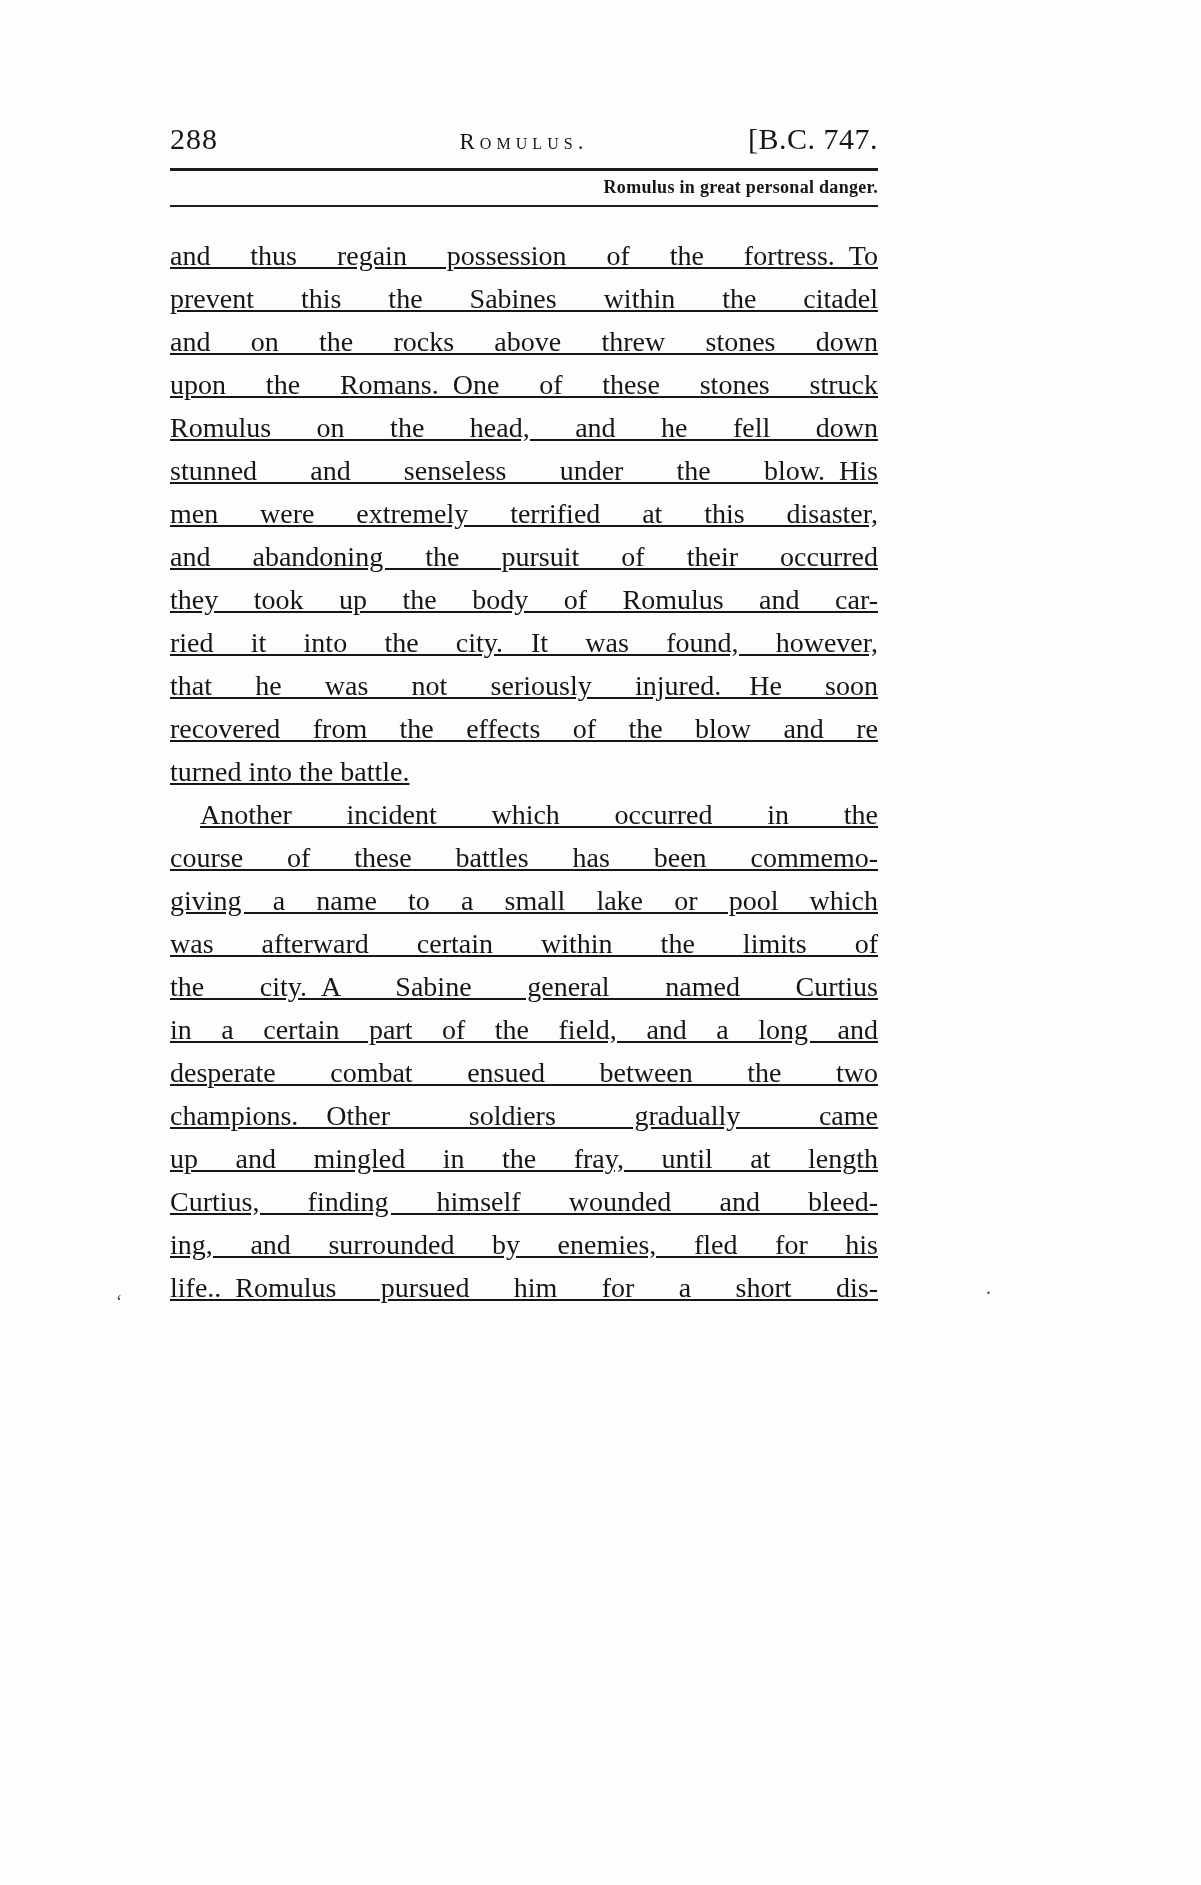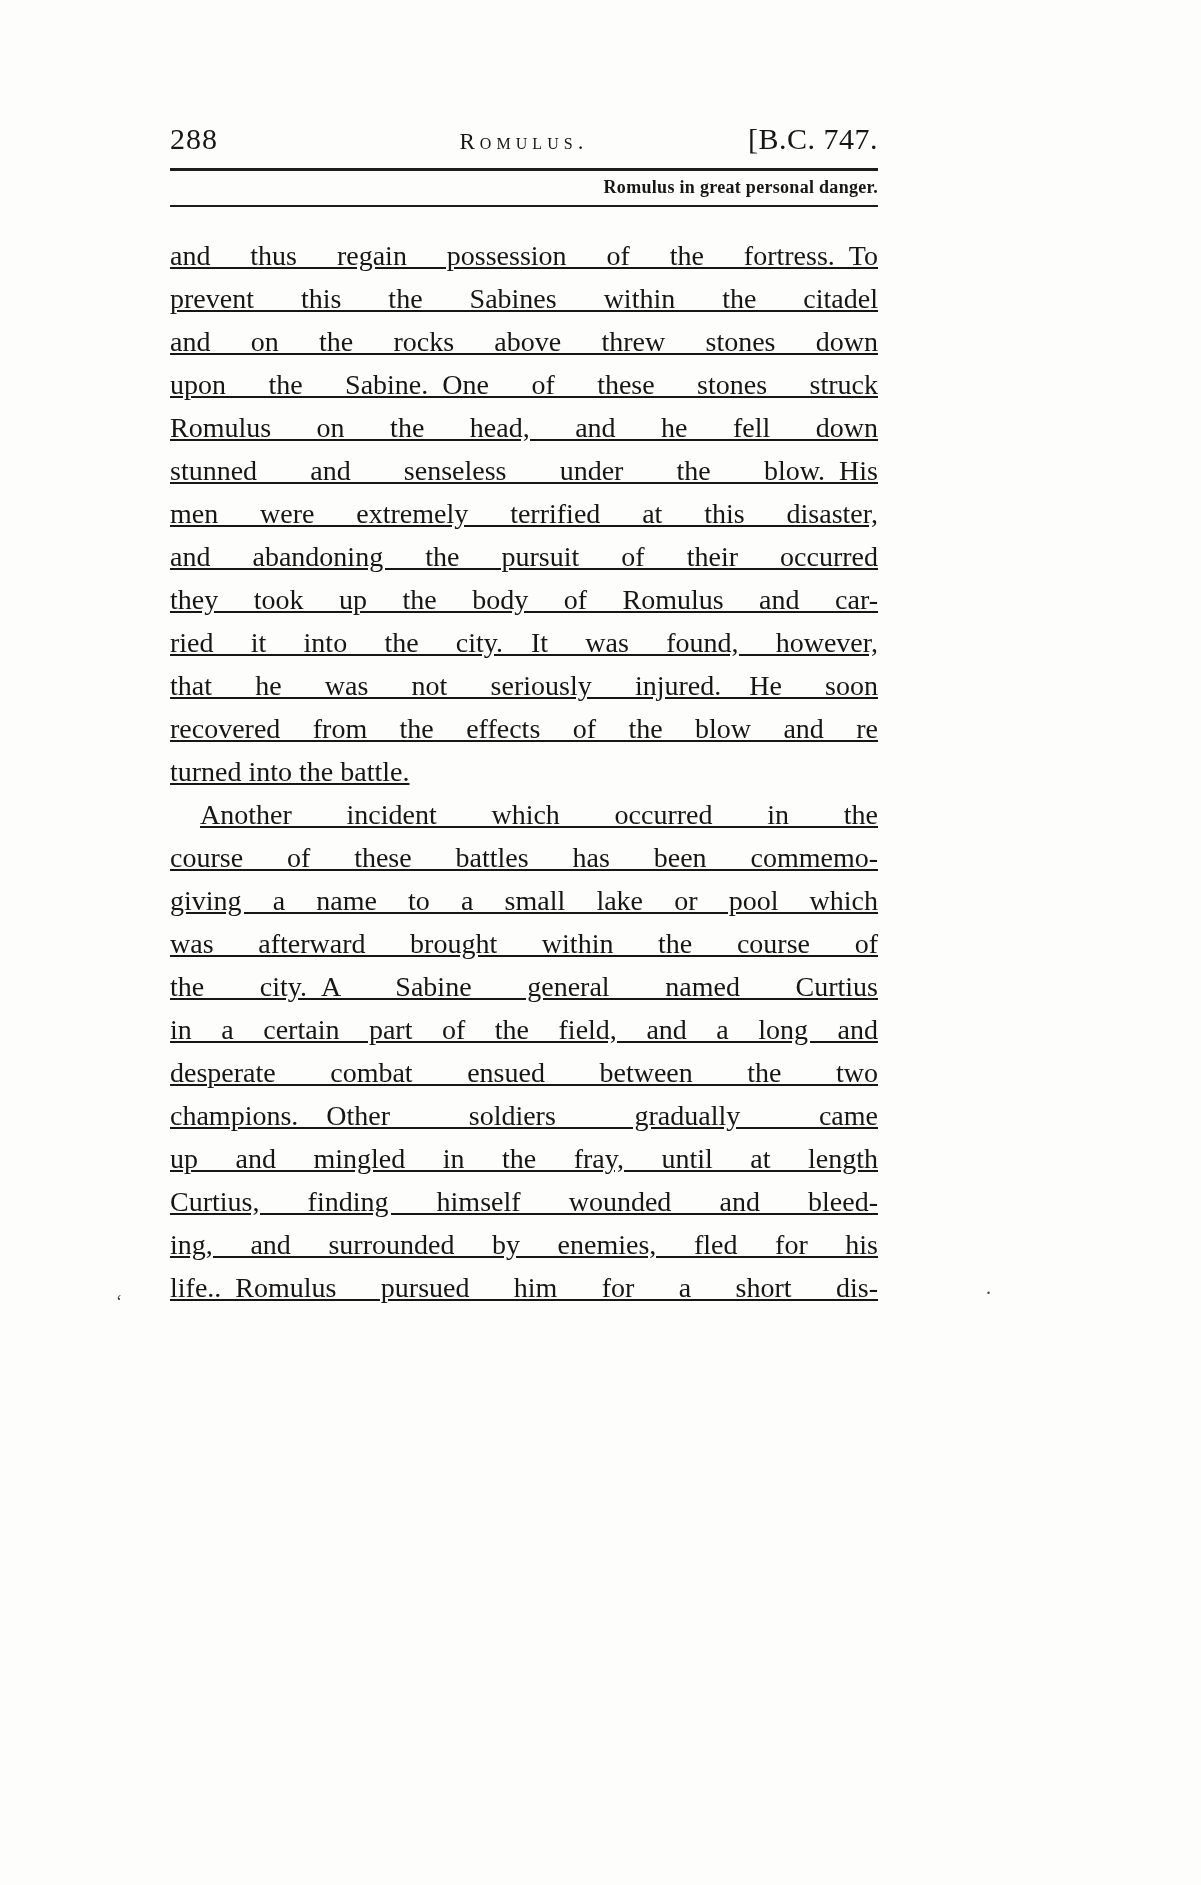--- a/index.html
+++ b/index.html
@@ -109,34 +109,34 @@
     <div class="rule rule-thick"></div>
 
     <div class="caption">Romulus in great personal danger.</div>
 
     <div class="rule rule-thin"></div>
 
     <div class="body-text">
         <div class="line j">and thus regain possession of the fortress. To</div>
         <div class="line j">prevent this the Sabines within the citadel</div>
         <div class="line j">and on the rocks above threw stones down</div>
-        <div class="line j">upon the Sabine. One of these stones struck</div>
+        <div class="line j">upon the Romans. One of these stones struck</div>
         <div class="line j">Romulus on the head, and he fell down</div>
         <div class="line j">stunned and senseless under the blow. His</div>
         <div class="line j">men were extremely terrified at this disaster,</div>
         <div class="line j">and abandoning the pursuit of their occurred</div>
         <div class="line j">they took up the body of Romulus and car-</div>
         <div class="line j">ried it into the city.  It was found, however,</div>
         <div class="line j">that he was not seriously injured.  He soon</div>
         <div class="line j">recovered from the effects of the blow and re</div>
         <div class="line plain">turned into the battle.</div>
         <div class="line j indent">Another incident which occurred in the</div>
         <div class="line j">course of these battles has been commemo-</div>
         <div class="line j">giving a name to a small lake or pool which</div>
-        <div class="line j">was afterward brought within the course of</div>
+        <div class="line j">was afterward certain within the limits of</div>
         <div class="line j">the city. A Sabine general named Curtius</div>
         <div class="line j">in a certain part of the field, and a long and</div>
         <div class="line j">desperate combat ensued between the two</div>
         <div class="line j">champions.  Other soldiers gradually came</div>
         <div class="line j">up and mingled in the fray, until at length</div>
         <div class="line j">Curtius, finding himself wounded and bleed-</div>
         <div class="line j">ing, and surrounded by enemies, fled for his</div>
         <div class="line j">life.. Romulus pursued him for a short dis-</div>
       </div>
 

